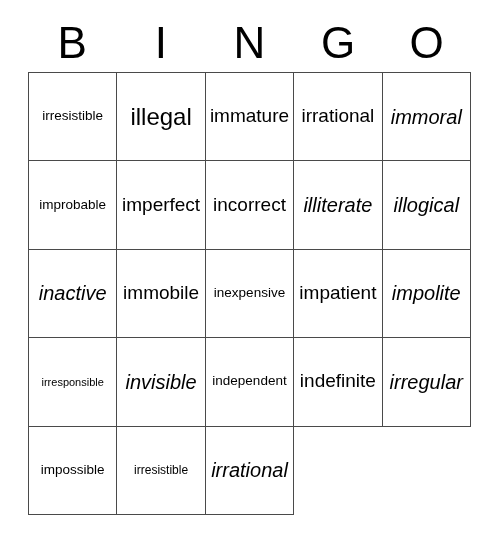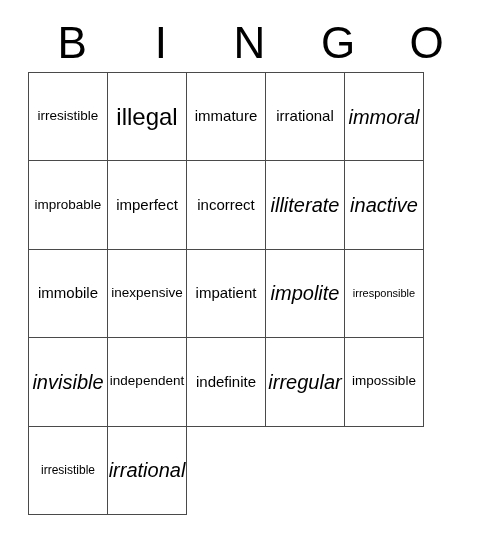--- a/index.html
+++ b/index.html
@@ -38,21 +38,21 @@
     font-size: 44px;
     font-weight: 400;
     line-height: 1;
     color: #000000;
     letter-spacing: 0px;
   }
   .grid {
     position: absolute;
     left: 28px;
     top: 72px;
-    width: 396px;
+    width: 443px;
     height: 443px;
     border-top: 1px solid #4a4a4a;
     border-left: 1px solid #4a4a4a;
     box-sizing: border-box;
     display: grid;
     grid-template-columns: repeat(5, 1fr);
     grid-template-rows: repeat(5, 1fr);
   }
   .cell {
     border-right: 1px solid #4a4a4a;
@@ -69,21 +69,21 @@
   .cell span {
     display: block;
     white-space: nowrap;
     line-height: 1.1;
     color: #000000;
   }
   
   .fs-xl span { font-size: 30px; }
   .fs-lg span { font-size: 24px; }
   .fs-md span { font-size: 20px; font-style: italic; }
-  .fs-sm span { font-size: 15px; }
+  .fs-sm span { font-size: 19px; }
   .fs-xs span { font-size: 13.5px; }
   .fs-xxs span { font-size: 12px; }
   .fs-tiny span { font-size: 11px; }
 </style>
 </head>
 <body>
 
 <div class="card">
 
   <div class="header-row">
@@ -116,20 +116,23 @@
         <span>improbable</span>
       </div>
     <div class="cell fs-sm">
         <span>imperfect</span>
       </div>
     <div class="cell fs-sm">
         <span>incorrect</span>
       </div>
     <div class="cell fs-md">
         <span>illiterate</span>
+      </div>
+    <div class="cell fs-md">
+        <span>illogical</span>
       </div>
 
     <div class="cell fs-md">
         <span>inactive</span>
       </div>
     <div class="cell fs-sm">
         <span>immobile</span>
       </div>
     <div class="cell fs-xs">
         <span>inexpensive</span>

